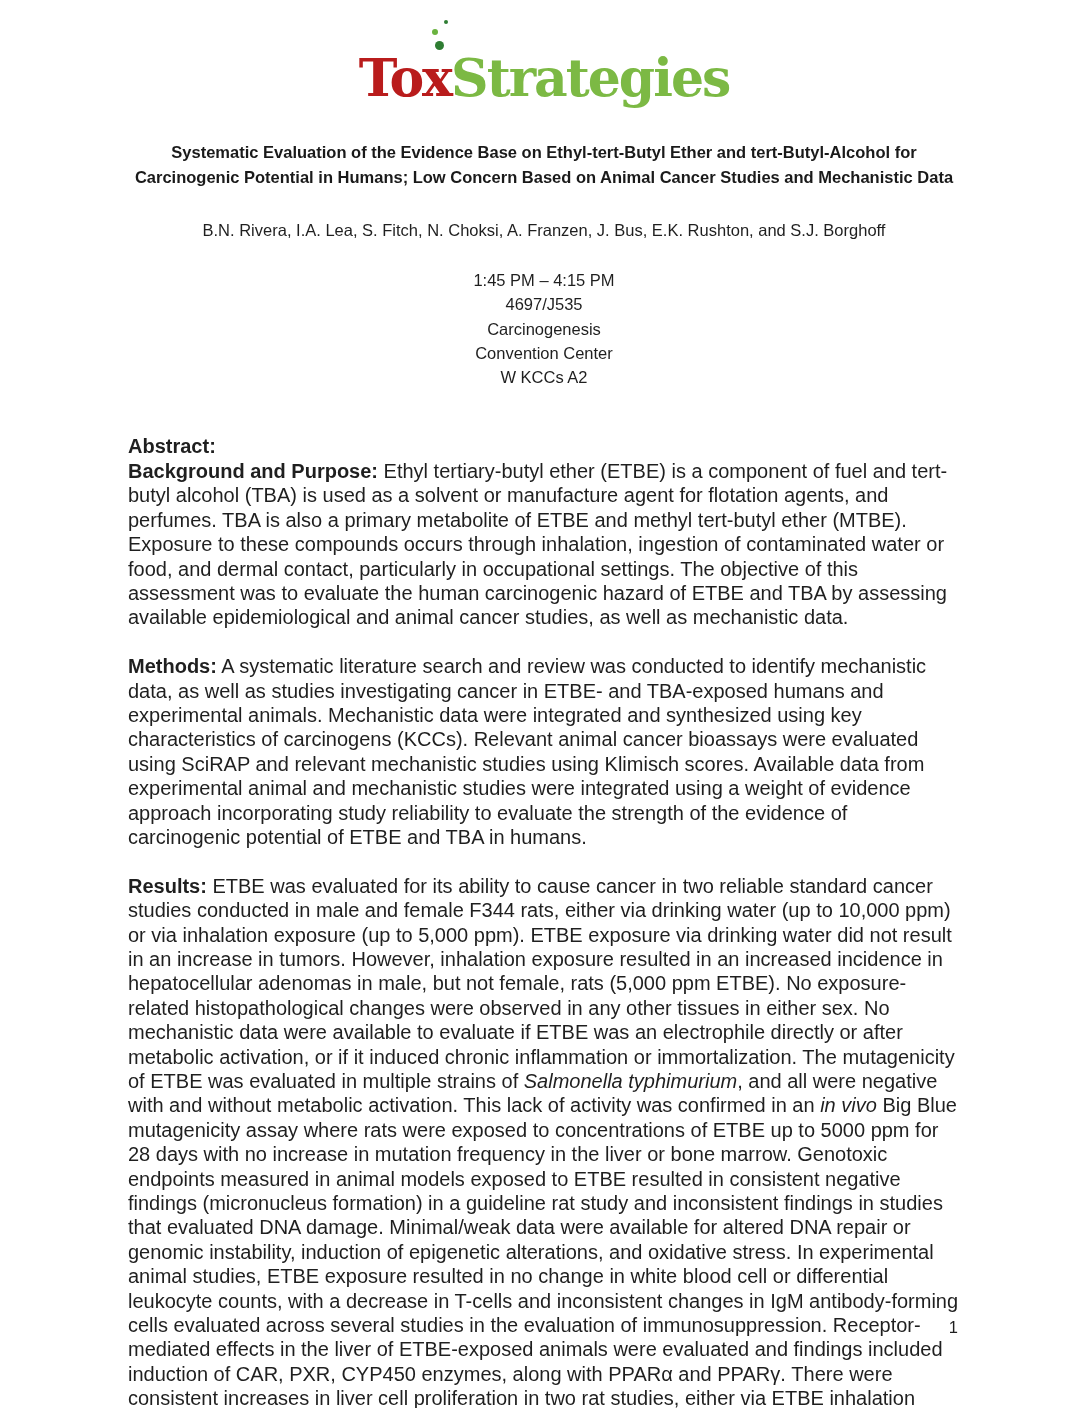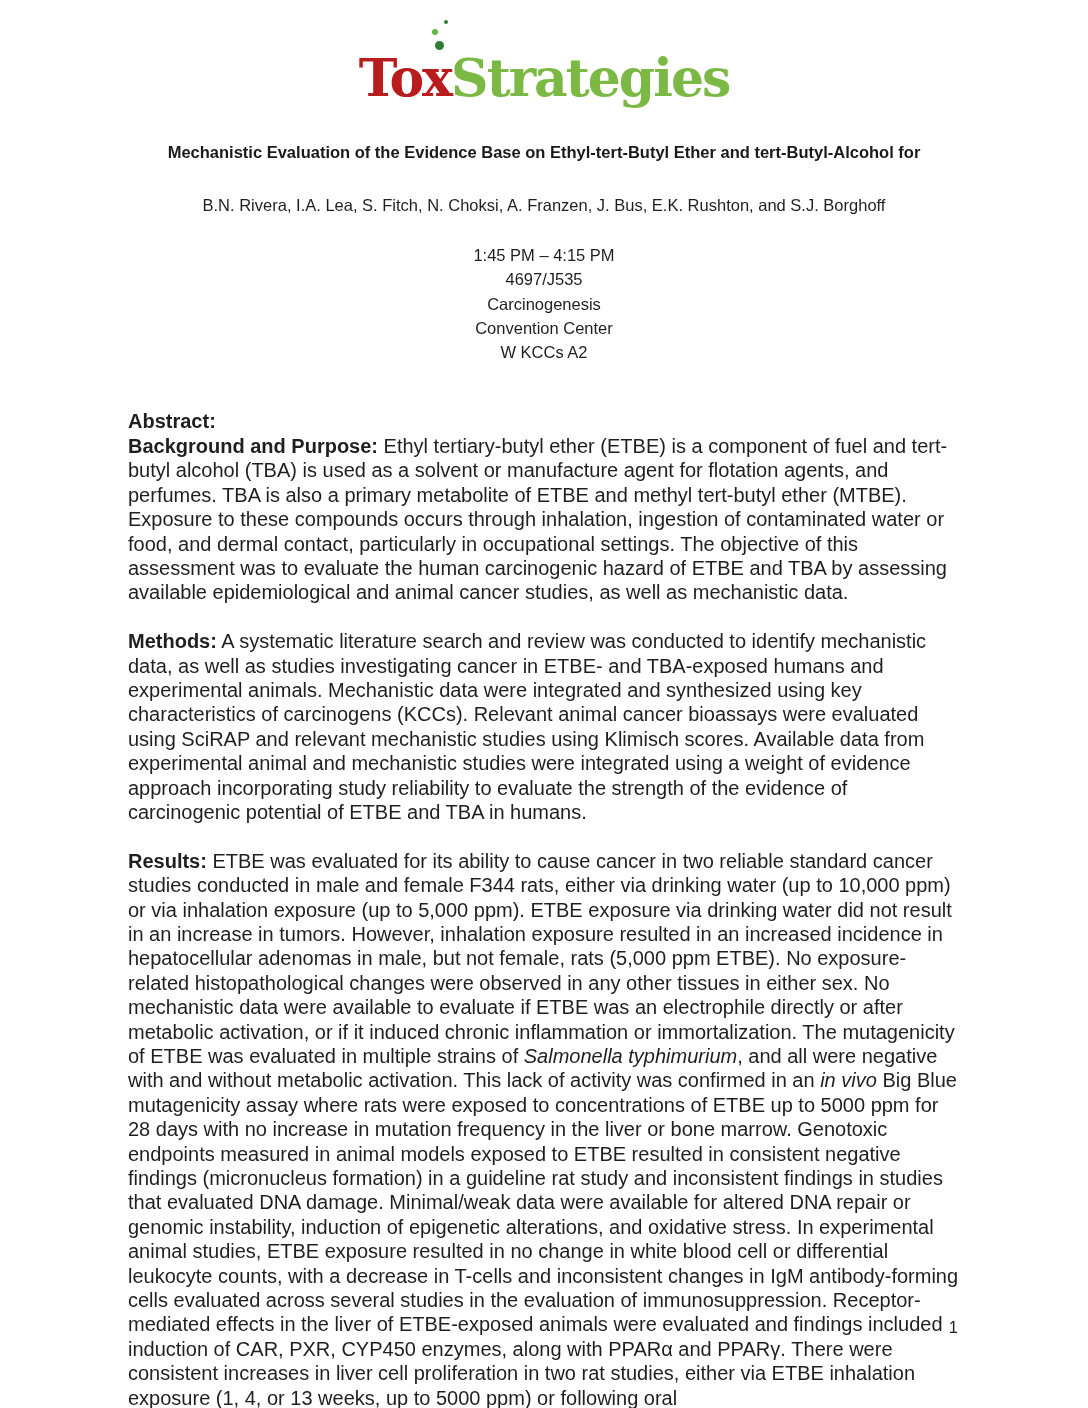--- a/index.html
+++ b/index.html
@@ -82,21 +82,22 @@
       <span class="logo-tox">
         <span style="color: #b91c1c;">Tox</span>
         <span class="dot dot-large" style="background: rgb(46, 125, 50);"></span>
         <span class="dot dot-medium" style="background: rgb(106, 179, 63);"></span>
         <span class="dot dot-small" style="background: rgb(46, 125, 50);"></span>
       </span><span class="logo-strategies" style="color: rgb(124, 185, 68);">Strategies</span>
     </div>
   </div>
 
   <h1 class="title">
-    <span class="title-line">Mechanistic Evaluation of the Evidence Base on Ethyl-tert-Butyl Ether and tert-Butyl-Alcohol for</span>
+    <span class="title-line">Systematic Evaluation of the Evidence Base on Ethyl-tert-Butyl Ether and tert-Butyl-Alcohol for</span>
+    <span class="title-line">Carcinogenic Potential in Humans; Low Concern Based on Animal Cancer Studies and Mechanistic Data</span>
   </h1>
 
   <p class="authors">B.N. Rivera, I.A. Lea, S. Fitch, N. Choksi, A. Franzen, J. Bus, E.K. Rushton, and S.J. Borghoff</p>
 
   <div class="session">
     <span class="session-line">1:45 PM – 4:15 PM</span>
     <span class="session-line">4697/J535</span>
     <span class="session-line">Carcinogenesis</span>
     <span class="session-line">Convention Center</span>
     <span class="session-line">W KCCs A2</span>

